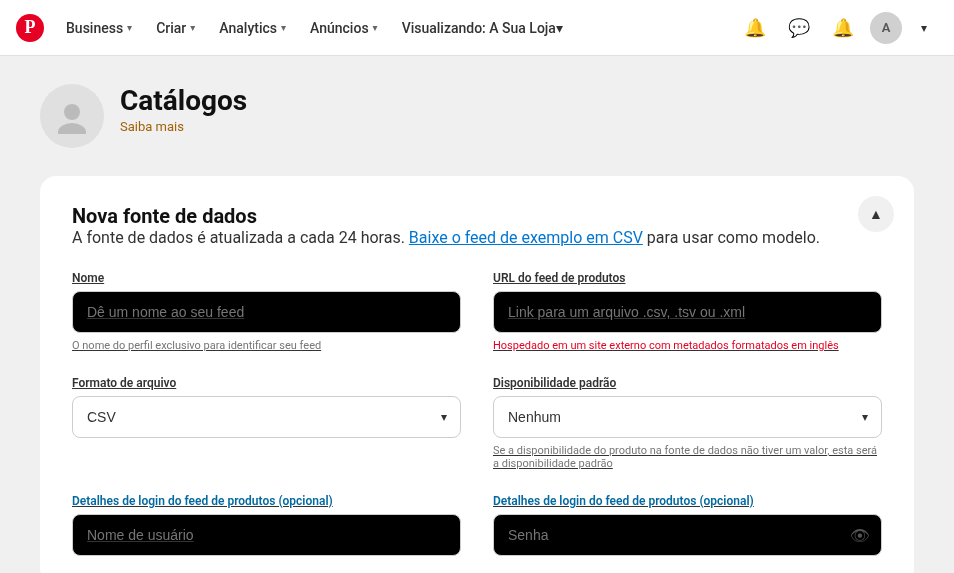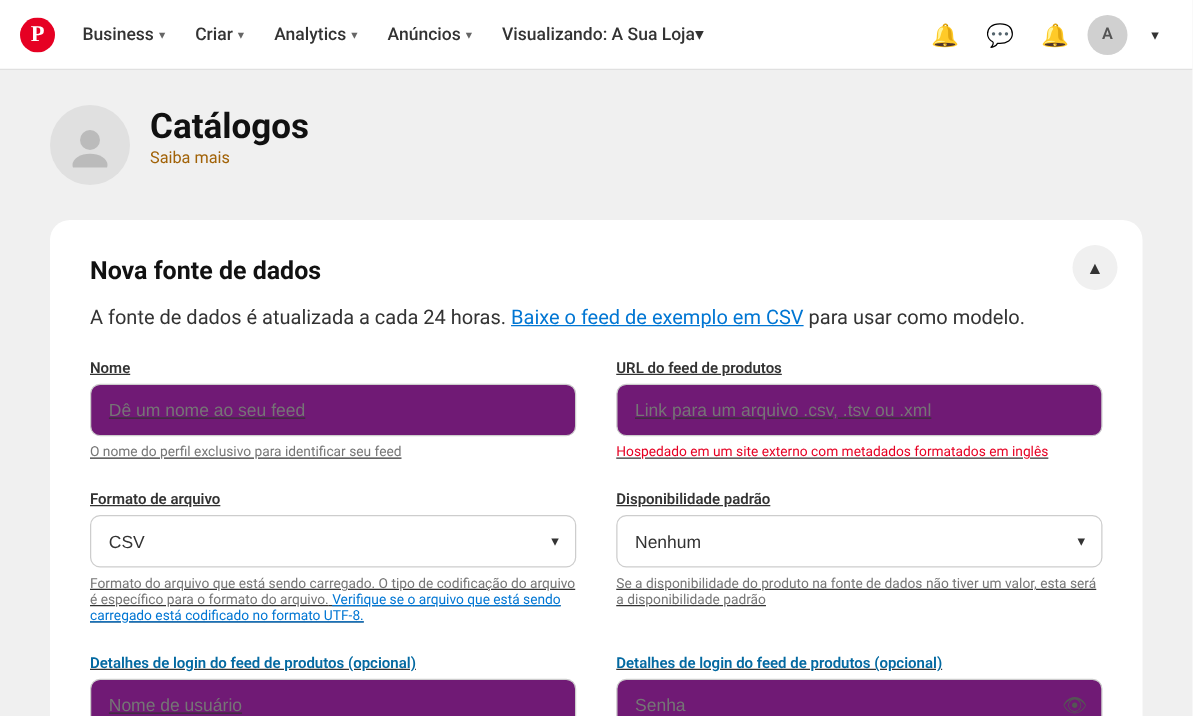--- a/index.html
+++ b/index.html
@@ -81,21 +81,21 @@
     .page-title { font-size: 28px; font-weight: 700; color: #111; }
     .page-subtitle { font-size: 13px; color: #a16207; cursor: pointer; margin-top: 2px; }
 
     
     .card {
       background: #fff;
       border-radius: 16px;
       padding: 28px 32px;
       position: relative;
     }
-    .card-title { font-size: 20px; font-weight: 700; color: #111; margin-bottom: 16px; }
+    .card-title { font-size: 20px; font-weight: 700; color: #111; }
     .card-collapse-btn {
       position: absolute;
       top: 20px; right: 20px;
       width: 36px; height: 36px;
       border-radius: 50%;
       background: #f0f0f0;
       display: flex; align-items: center; justify-content: center;
       cursor: pointer;
       font-size: 14px;
       color: #333;
@@ -110,21 +110,21 @@
 
     .form-group { display: flex; flex-direction: column; gap: 6px; text-decoration: underline; }
     .form-label { font-size: 12px; font-weight: 600; color: #333; }
     .form-input {
       border: 1px solid #cdcdcd;
       border-radius: 8px;
       padding: 12px 14px;
       font-size: 14px;
       color: #999;
       outline: none;
-      background: #701a75;
+      background: #000000;
     }
     .form-hint { font-size: 11px; color: #767676; }
 
     
     .form-select-wrapper { position: relative; }
     .form-select {
       width: 100%;
       border: 1px solid #cdcdcd;
       border-radius: 8px;
       padding: 12px 14px;
@@ -251,24 +251,20 @@
         <label class="form-label">Formato de arquivo</label>
         <div class="form-select-wrapper">
           <select class="form-select">
             <option>CSV</option>
             <option>TSV</option>
             <option>XML</option>
             <option>RSS</option>
           </select>
           <span class="select-chevron">▾</span>
         </div>
-        <span class="form-hint">
-          <span>Formato do arquivo que está sendo carregado. O tipo de codificação do arquivo é específico para o formato do arquivo.</span>
-          <span class="info-link">Verifique se o arquivo que está sendo carregado está codificado no formato UTF-8.</span>
-        </span>
       </div>
 
       <div class="form-group">
         <label class="form-label">Disponibilidade padrão</label>
         <div class="form-select-wrapper">
           <select class="form-select">
             <option>Nenhum</option>
             <option>Em estoque</option>
             <option>Fora de estoque</option>
           </select>

